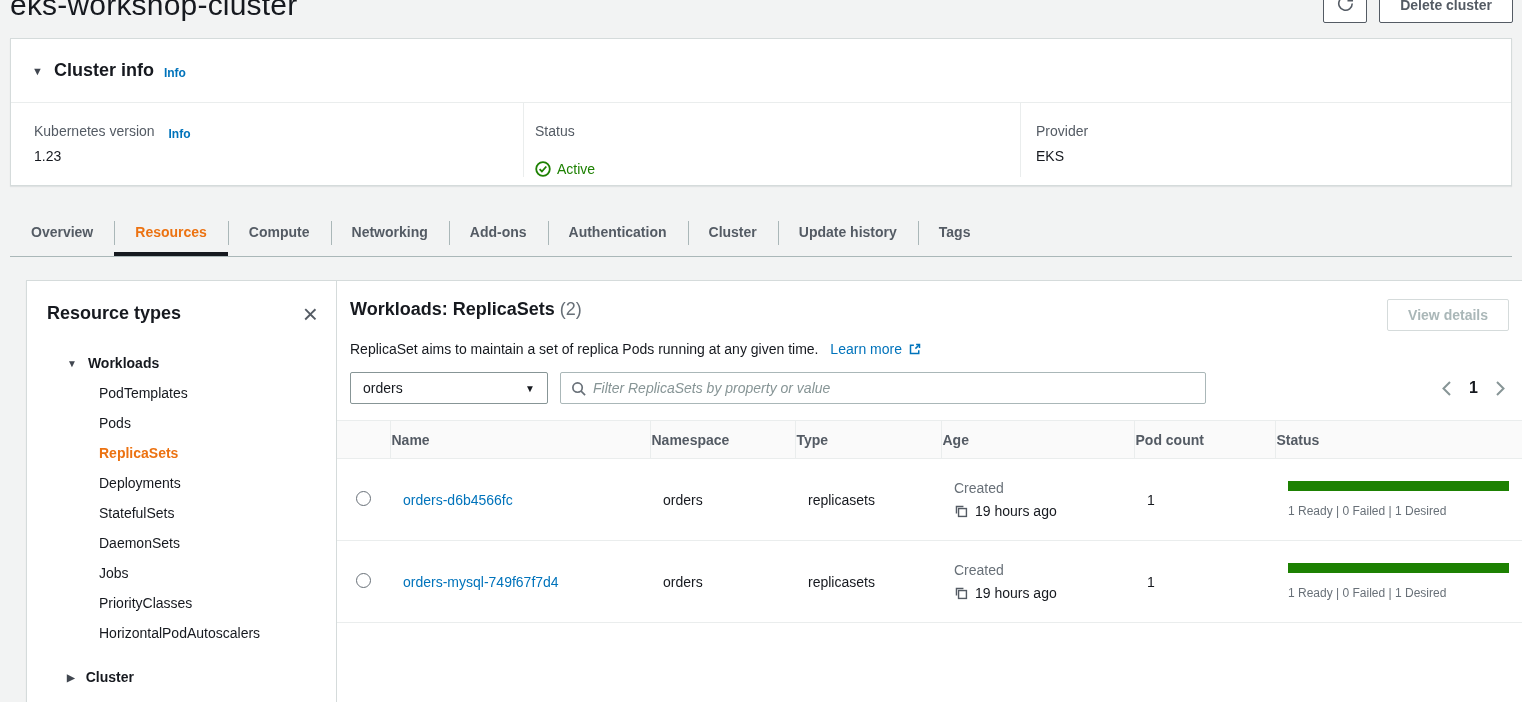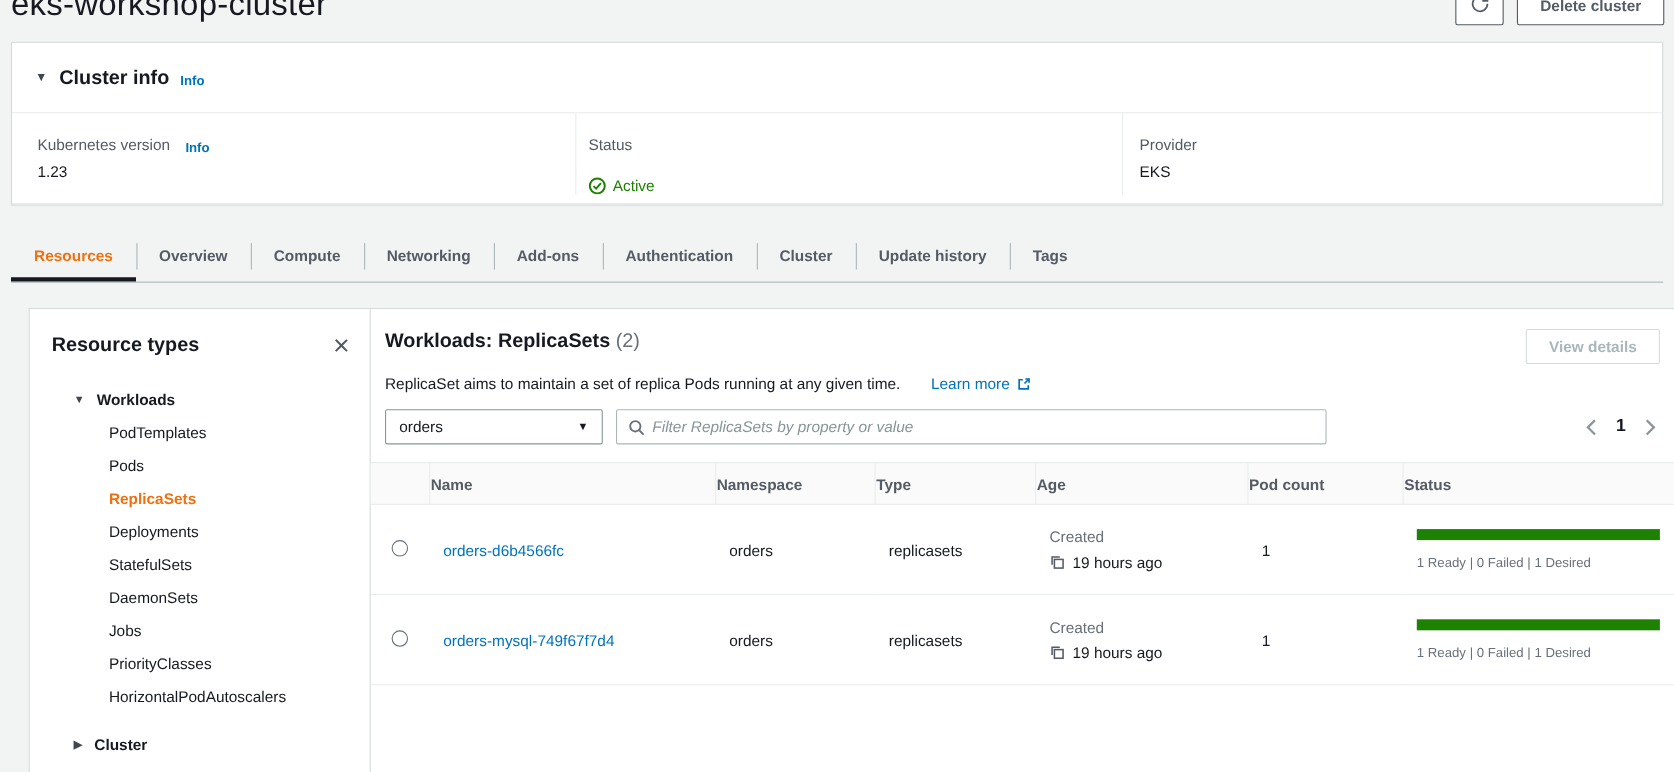--- a/index.html
+++ b/index.html
@@ -53,21 +53,21 @@
   .tree-group.collapsed { margin-top:14px; }
 
   
   .main { flex:1; padding:18px 18px 0 13px; min-width:0; }
   .main-header { display:flex; justify-content:space-between; align-items:flex-start; }
   .main-title { font-size:18px; font-weight:700; }
   .main-title .count { color:#687078; font-weight:400; }
   .view-details { height:32px; padding:0 20px; border:1px solid #d5dbdb; color:#aab7b8; font-weight:700;
                   font-size:14px; background:#fff; border-radius:2px; font-family:inherit; }
   .desc { margin-top:10px; font-size:14px; }
-  .learn-more { color:#0073bb; text-decoration:none; margin-left:24px; cursor:pointer; }
+  .learn-more { color:#0073bb; text-decoration:none; margin-left:8px; cursor:pointer; }
   .filter-row { margin-top:14px; display:flex; align-items:center; }
   .dropdown { width:198px; height:32px; border:1px solid #879596; border-radius:2px; display:flex; align-items:center;
               justify-content:space-between; padding:0 12px; font-size:14px; background:#fff; cursor:pointer; }
   .dd-arrow { font-size:10px; color:#16191f; }
   .search { width:646px; margin-left:12px; height:32px; border:1px solid #aab7b8; border-radius:2px;
             display:flex; align-items:center; padding:0 10px; background:#fff; gap:7px; }
   .search input { border:0; outline:0; flex:1; font-size:14px; font-family:inherit; background:transparent; }
   .search input::placeholder { color:#879596; font-style:italic; }
   .pagination { margin-left:auto; display:flex; align-items:center; gap:17px; padding-right:3px; }
   .page-num { font-weight:700; font-size:16px; color:#16191f; }
@@ -135,22 +135,22 @@
         </div>
       </div>
       <div class="ci-col ci-col3">
         <div class="field-label">Provider</div>
         <div class="field-value">EKS</div>
       </div>
     </div>
   </section>
 
   <nav class="tabs">
+    <div class="tab">Overview</div>
     <div class="tab active">Resources</div>
-    <div class="tab">Overview</div>
     <div class="tab">Compute</div>
     <div class="tab">Networking</div>
     <div class="tab">Add-ons</div>
     <div class="tab">Authentication</div>
     <div class="tab">Cluster</div>
     <div class="tab">Update history</div>
     <div class="tab">Tags</div>
   </nav>
 
   <section class="card content">

